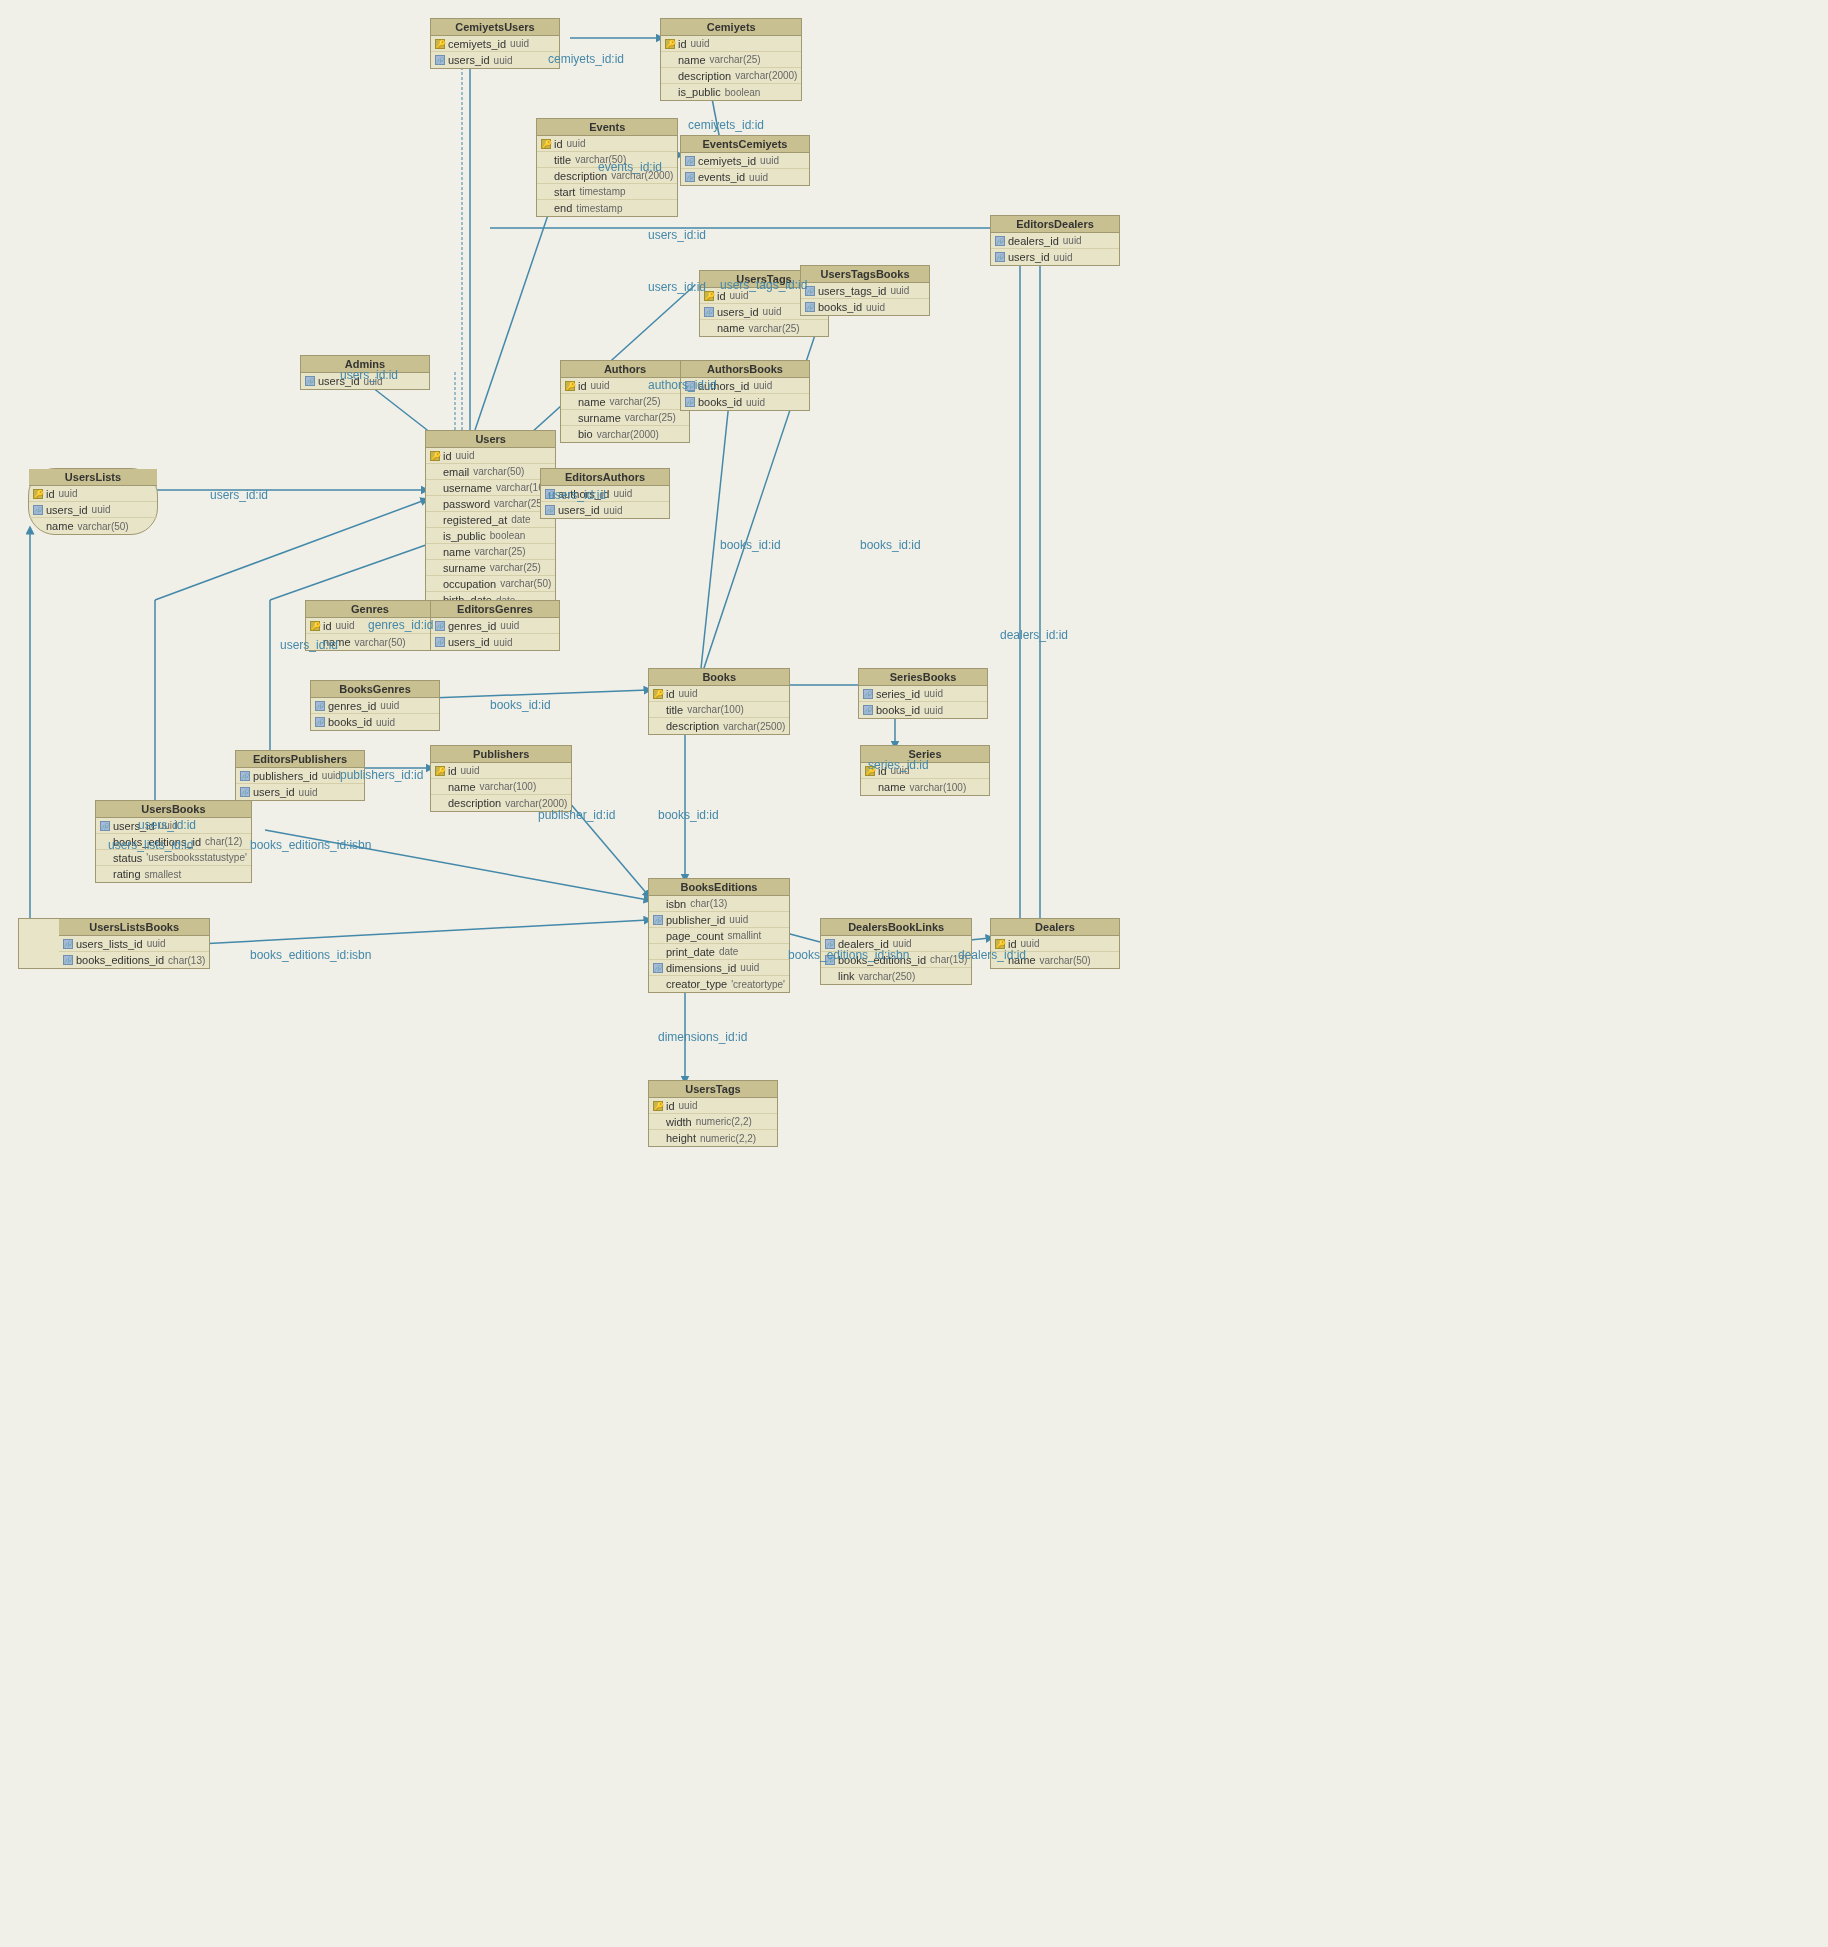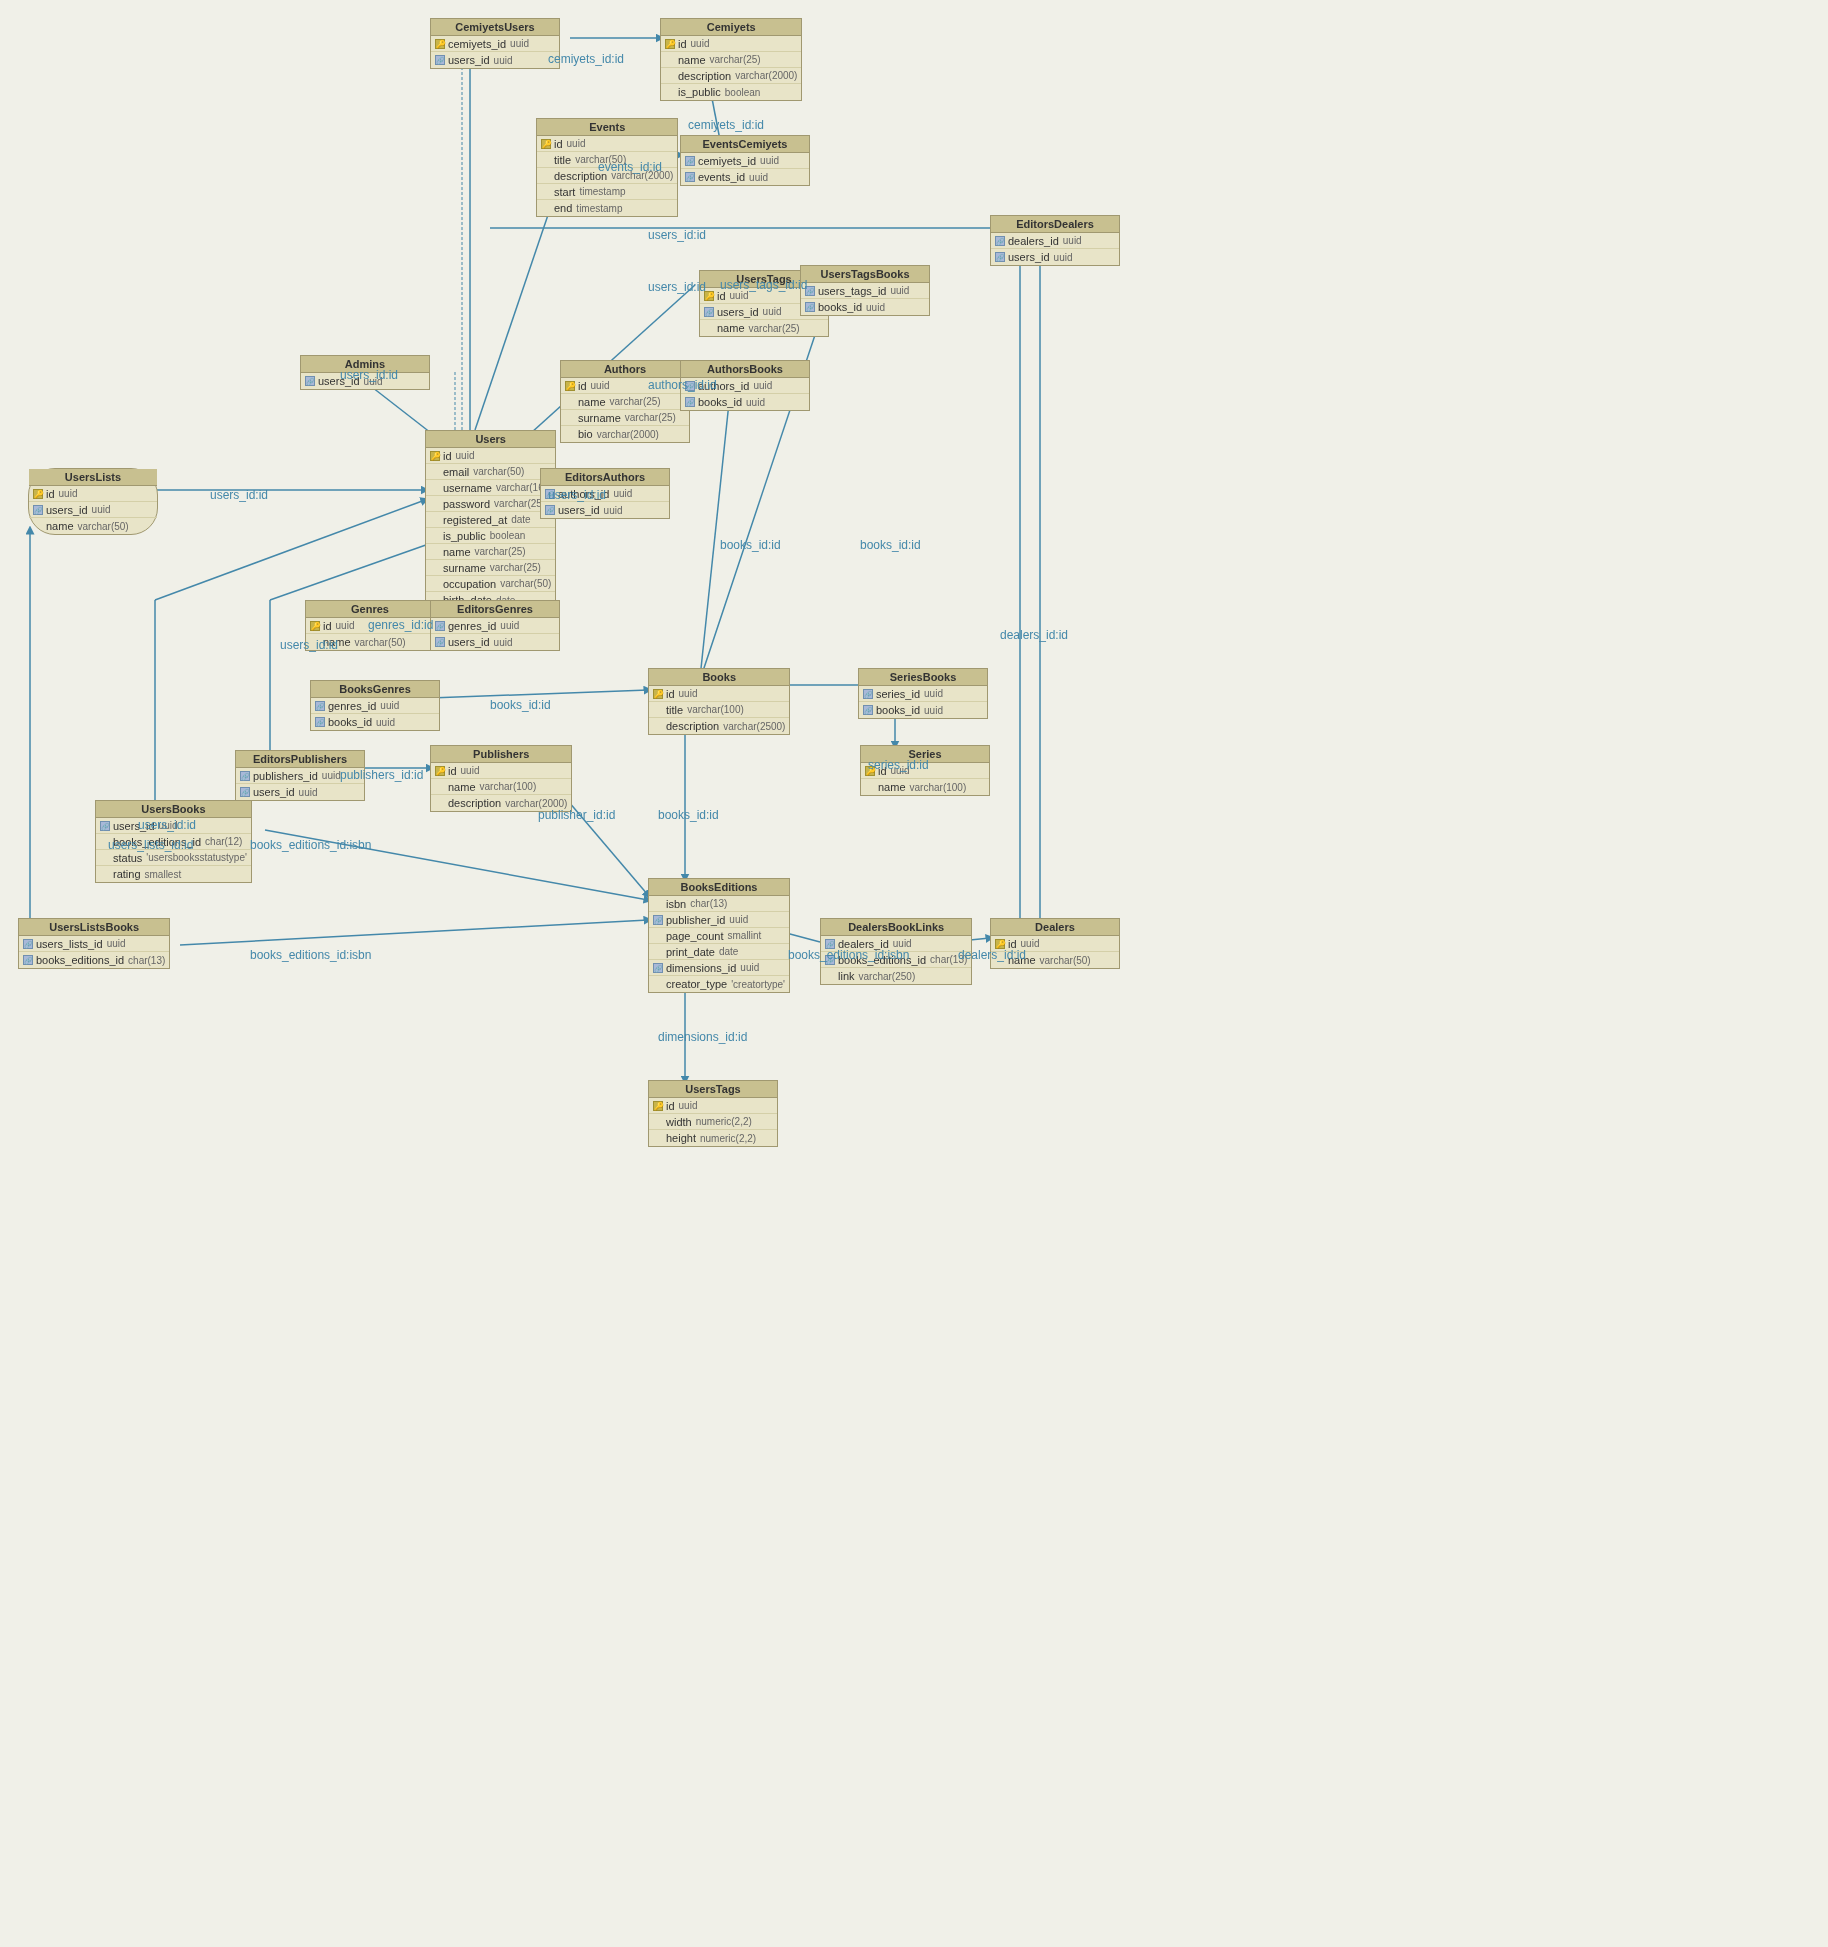--- a/index.html
+++ b/index.html
@@ -542,21 +542,21 @@
         <span style="width: 13px; display: inline-block;"></span>
         <span class="field-name">status</span>
         <span class="field-type">'usersbooksstatustype'</span>
       </div>
       <div class="table-row">
         <span style="width: 13px; display: inline-block;"></span>
         <span class="field-name">rating</span>
         <span class="field-type">smallest</span>
       </div>
     </div>
-    <div class="table-box" style="left: 18px; top: 918px;">
+    <div class="table-box" style="left: 18px; top: 918px; padding-left: 40px;">
       <div class="table-header">UsersListsBooks</div>
       <div class="table-row">
         <span class="fk-icon" style="font-size: 7px;">🔗</span>
         <span class="field-name">users_lists_id</span>
         <span class="field-type">uuid</span>
       </div>
       <div class="table-row">
         <span class="fk-icon" style="font-size: 7px;">🔗</span>
         <span class="field-name">books_editions_id</span>
         <span class="field-type">char(13)</span>

